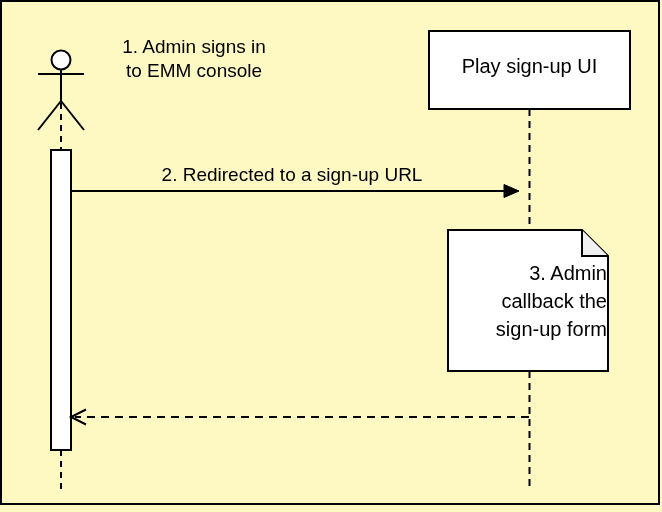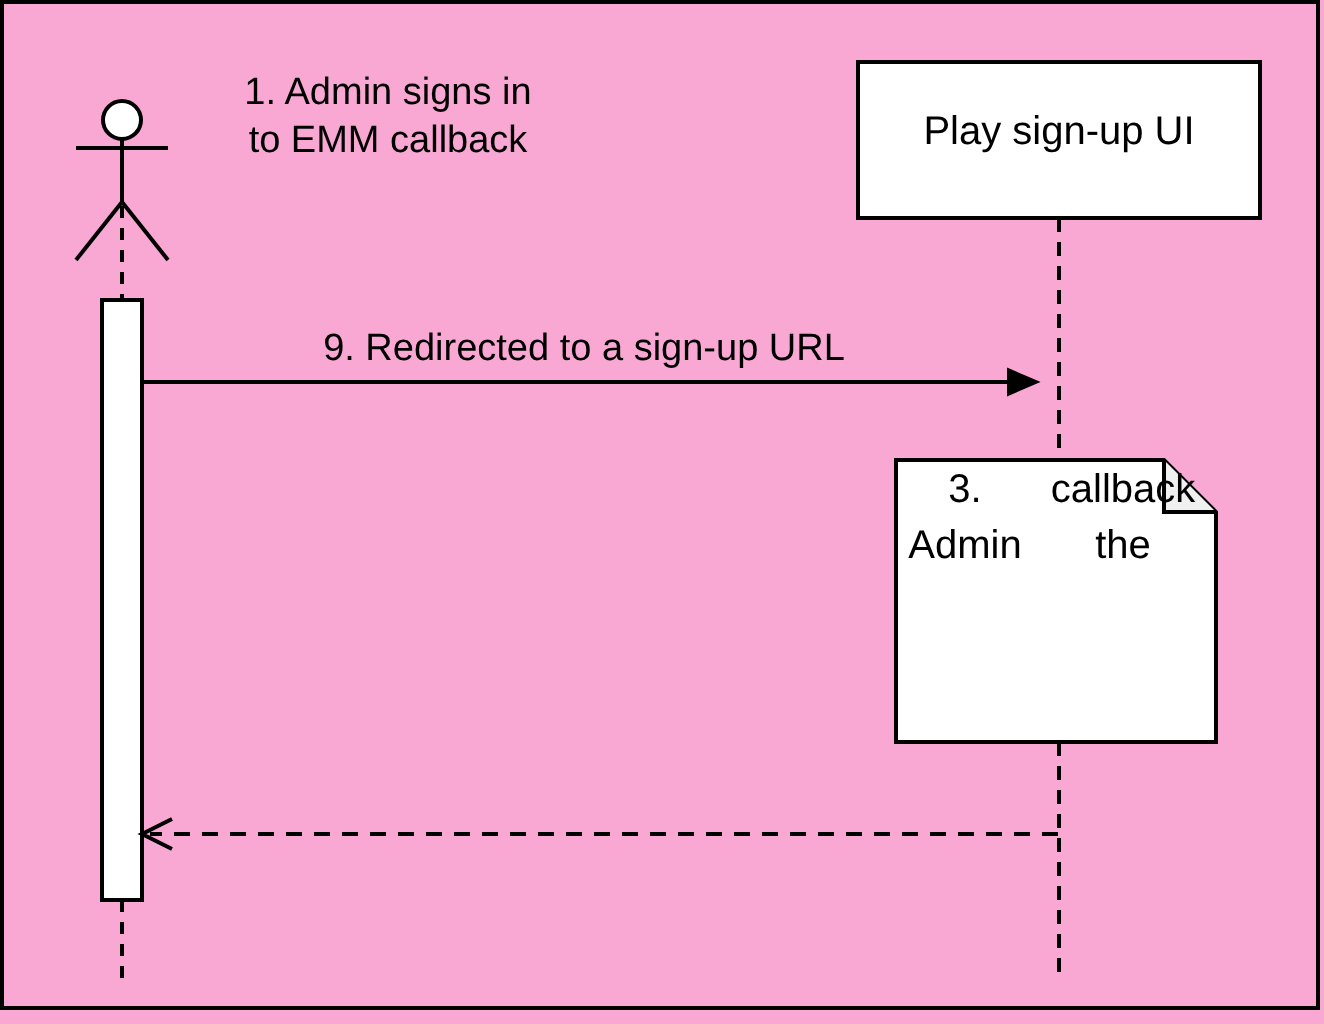--- a/index.html
+++ b/index.html
@@ -1,21 +1,21 @@
 <!DOCTYPE html>
 <html><head>
 <meta charset="utf-8">
 <style>
   * { margin: 0; padding: 0; box-sizing: border-box; }
   html, body { background: #ffffff; }
   .canvas {
     position: relative;
     width: 662px;
     height: 512px;
-    background: #f9a8d4;
+    background: #fef9c3;
     font-family: "Liberation Sans", sans-serif;
     color: #000000;
     overflow: hidden;
   }
   .shapes {
     position: absolute;
     left: 0; top: 0;
     width: 662px; height: 512px;
   }
   .label {
@@ -31,21 +31,21 @@
   .label-step4 { left: 93px;  top: 387px; width: 394px; line-height: 22px; }
   .participant-label-box {
     position: absolute;
     left: 429px; top: 31px; width: 201px; height: 70px;
     display: flex; align-items: center; justify-content: center;
     font-size: 20px;
   }
   .note-label-box {
     position: absolute;
     left: 449px; top: 231px; width: 158px; height: 140px;
-    display: flex; flex-direction: row; align-items: flex-start; justify-content: center;
+    display: flex; flex-direction: column; align-items: flex-end; justify-content: center;
     font-size: 20px; line-height: 28px; text-align: center;
   }
 </style>
 </head>
 <body>
 
 <div class="canvas">
 
   <svg class="shapes" viewBox="0 0 662 512" xmlns="http://www.w3.org/2000/svg">
 
@@ -72,26 +72,27 @@
     <path d="M448,230 L582,230 L608,256 L608,371 L448,371 Z" fill="#ffffff" stroke="#000000" stroke-width="2"></path>
     <path d="M582,230 L582,256 L608,256" fill="#f0f0f0" stroke="#000000" stroke-width="2"></path>
     <line x1="529.5" y1="371" x2="529.5" y2="489" stroke="#000000" stroke-width="2" stroke-dasharray="7,5"></line>
 
     <line x1="529" y1="417" x2="75" y2="417" stroke="#000000" stroke-width="2" stroke-dasharray="8,6"></line>
     <polyline points="86,409.5 71,417 86,424.5" fill="none" stroke="#000000" stroke-width="2"></polyline>
   </svg>
 
   <div class="label label-step1">
     <div>1. Admin signs in</div>
-    <div>to EMM callback</div>
+    <div>to EMM console</div>
   </div>
 
   <div class="participant-label-box">Play sign-up UI</div>
 
-  <div class="label label-step2">9. Redirected to a sign-up URL</div>
+  <div class="label label-step2">2. Redirected to a sign-up URL</div>
 
   <div class="note-label-box">
     <div>3. Admin</div>
     <div>callback the</div>
+    <div>sign-up form</div>
   </div>
 
 
 </div>
 
 </body></html>

